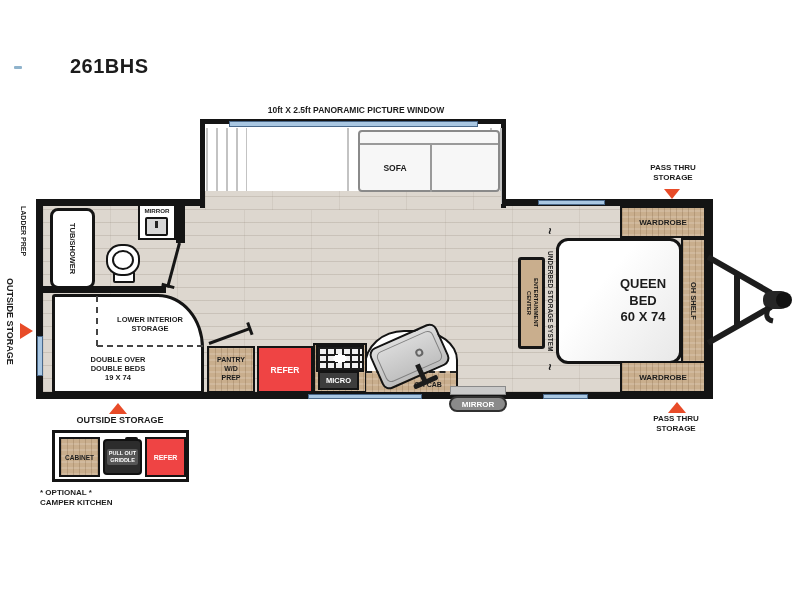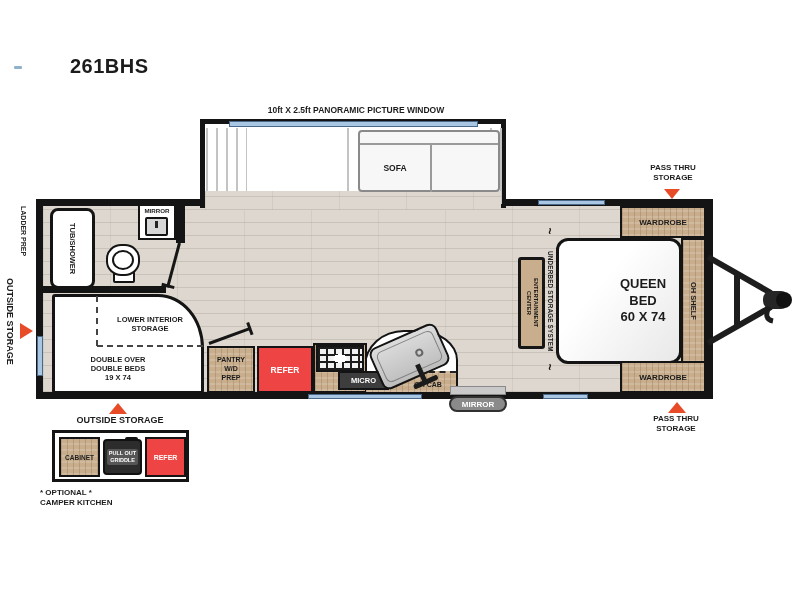--- a/index.html
+++ b/index.html
@@ -93,21 +93,21 @@
   
   #pantry { left:207px; top:346px; width:48px; height:47px; border:2.5px solid #141414; font-size:7px; line-height:1.25; z-index:5; }
   #refer { left:257px; top:346px; width:56px; height:47px; font-size:8.5px; z-index:5; }
   #stove-wood { left:313px; top:343px; width:54px; height:50px; border:2px solid #141414; z-index:5; }
   #stove { left:316px; top:345px; width:48px; height:27px; z-index:6; border:2.5px solid #141414;
     background:
       radial-gradient(ellipse 11px 7px at 50% 50%, #fff 60%, rgba(0,0,0,0) 61%),
       repeating-linear-gradient(90deg,#1c1c1c 0 2px, rgba(0,0,0,0) 2px 8px),
       repeating-linear-gradient(0deg,#1c1c1c 0 2px, rgba(0,0,0,0) 2px 7px),
       #f2f2f2; }
-  #micro { left:318px; top:371px; width:51px; height:19px; background:#3d3d3d; border:2px solid #141414; color:#fff; font-size:7.5px; z-index:6;margin-left:20px; }
+  #micro { left:318px; top:371px; width:41px; height:19px; background:#3d3d3d; border:2px solid #141414; color:#fff; font-size:7.5px; z-index:6; }
   #counter { left:364px; top:330px; width:94px; height:62px; background:#fff; border:2px solid #141414;
     border-radius:40px 40px 0 0 / 36px 30px 0 0; z-index:4; }
   #counter-wood { left:366px; top:371px; width:90px; height:21px; border-top:2px dashed #222; z-index:5; }
   #oh-cab-label { left:402px; top:381px; width:52px; font-size:7px; text-align:center; z-index:6; }
   #sink { left:373px; top:334px; width:73px; height:45px; transform:rotate(-24deg);
     background:linear-gradient(180deg,#dcdcdc,#bdbdbd); border:2.5px solid #141414; border-radius:8px; z-index:6; }
   #sink::before { content:""; position:absolute; inset:4px; border:1.5px solid #808080; border-radius:6px; }
   #sink-drain { left:60%; top:42%; width:8px; height:8px; border:2px solid #666; border-radius:50%; background:#d0d0d0; }
   #sink-faucet { left:52%; bottom:-10px; width:5px; height:20px; background:#1b1b1b; }
   #sink-faucet-base { left:38%; bottom:-12px; width:26px; height:5px; background:#1b1b1b; border-radius:2px; }

